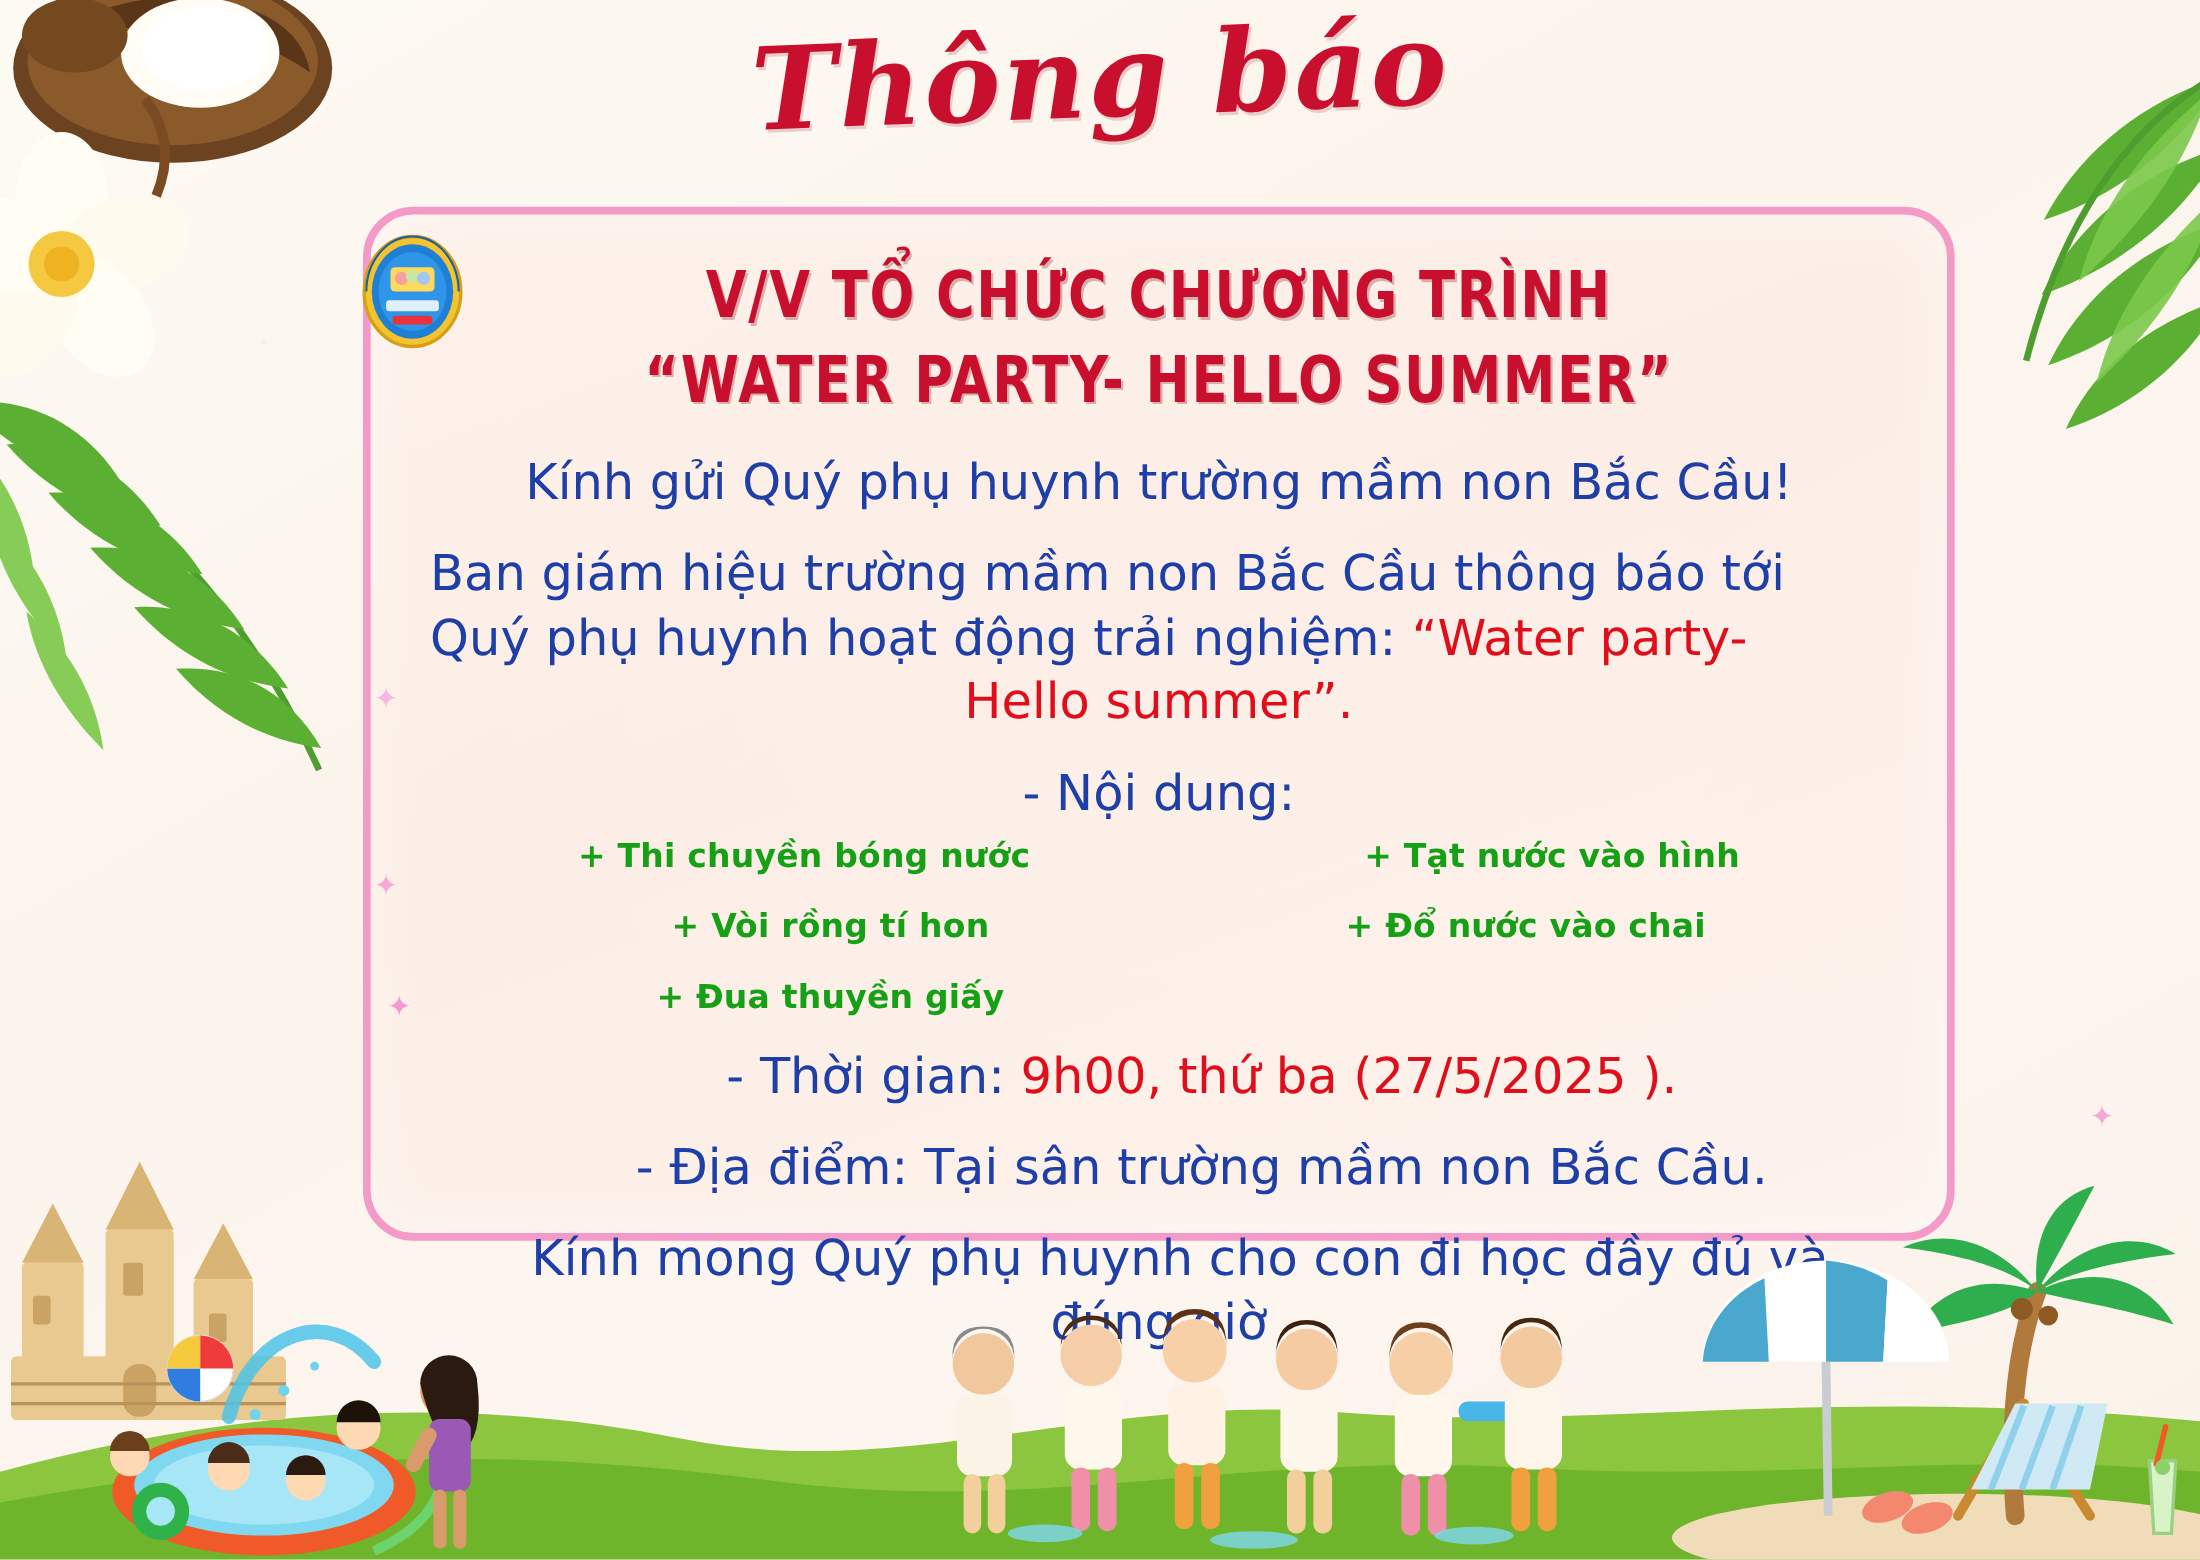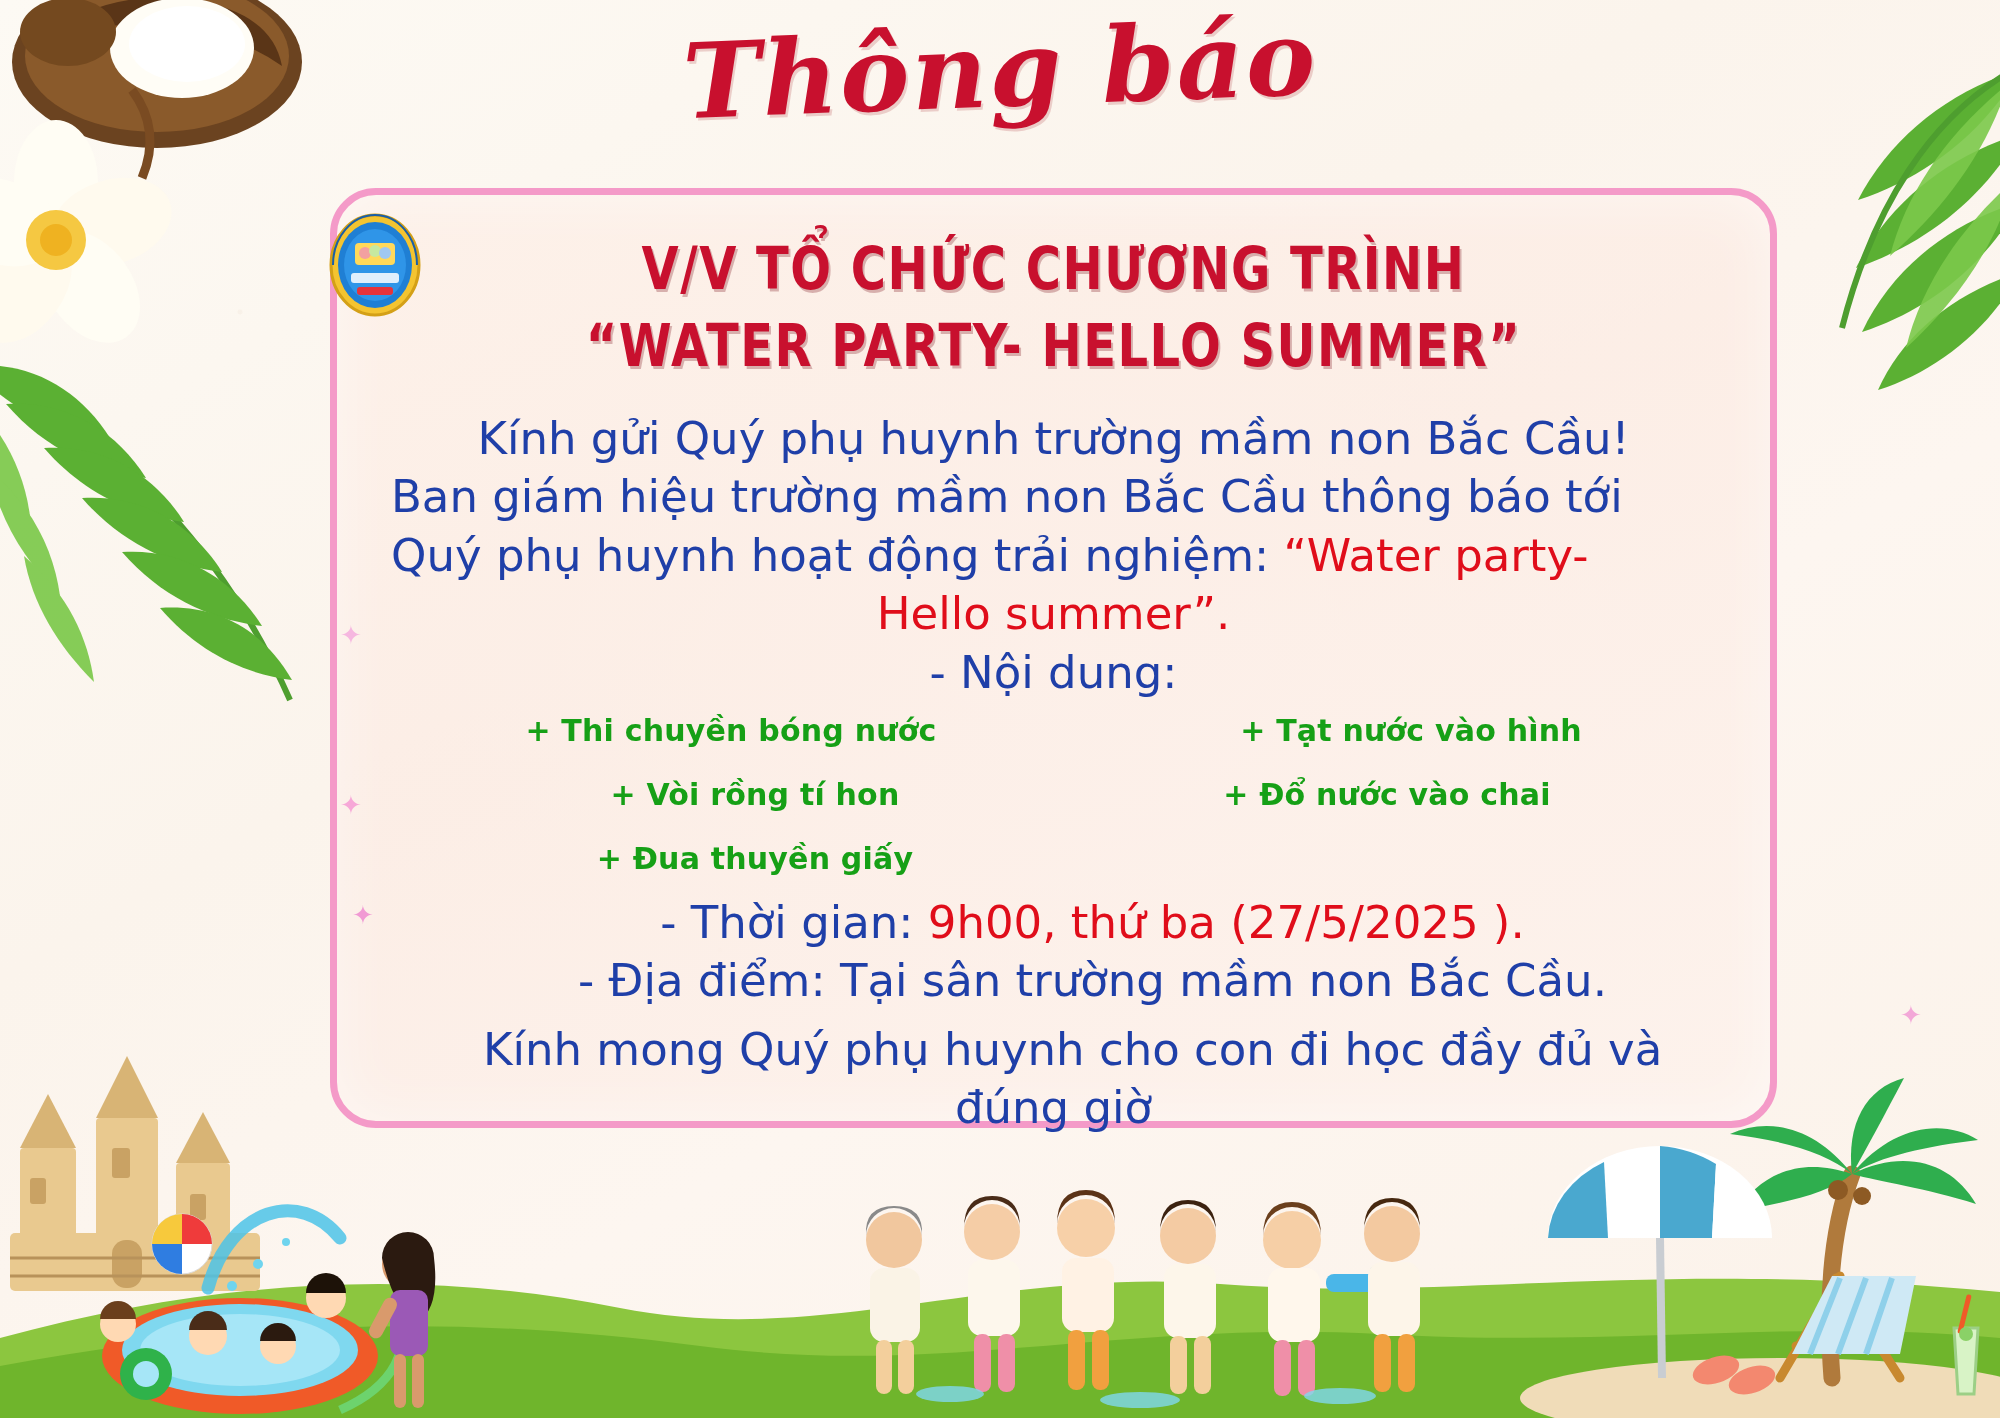--- a/index.html
+++ b/index.html
@@ -85,21 +85,21 @@
     margin-top: 56px;
     font-family: "DejaVu Sans", sans-serif;
     font-size: 45px;
     line-height: 1.30;
     color: #1f3fa8;
     font-weight: 500;
     text-align: justify;
     text-align-last: center;
     padding: 0 14px;
   }
-  .body-text p { text-indent: 0; }
+  .body-text p { text-indent: 0; margin-top: 24px; }
   .p-indent { text-indent: 92px; text-align: left; }
   .red { color: #e00d1a; }
   .ctr { text-align:left; text-indent: 92px; }
 
   
   .green-list {
     margin-top: 10px;
     display: grid;
     grid-template-columns: 600px 1fr;
     column-gap: 10px;

